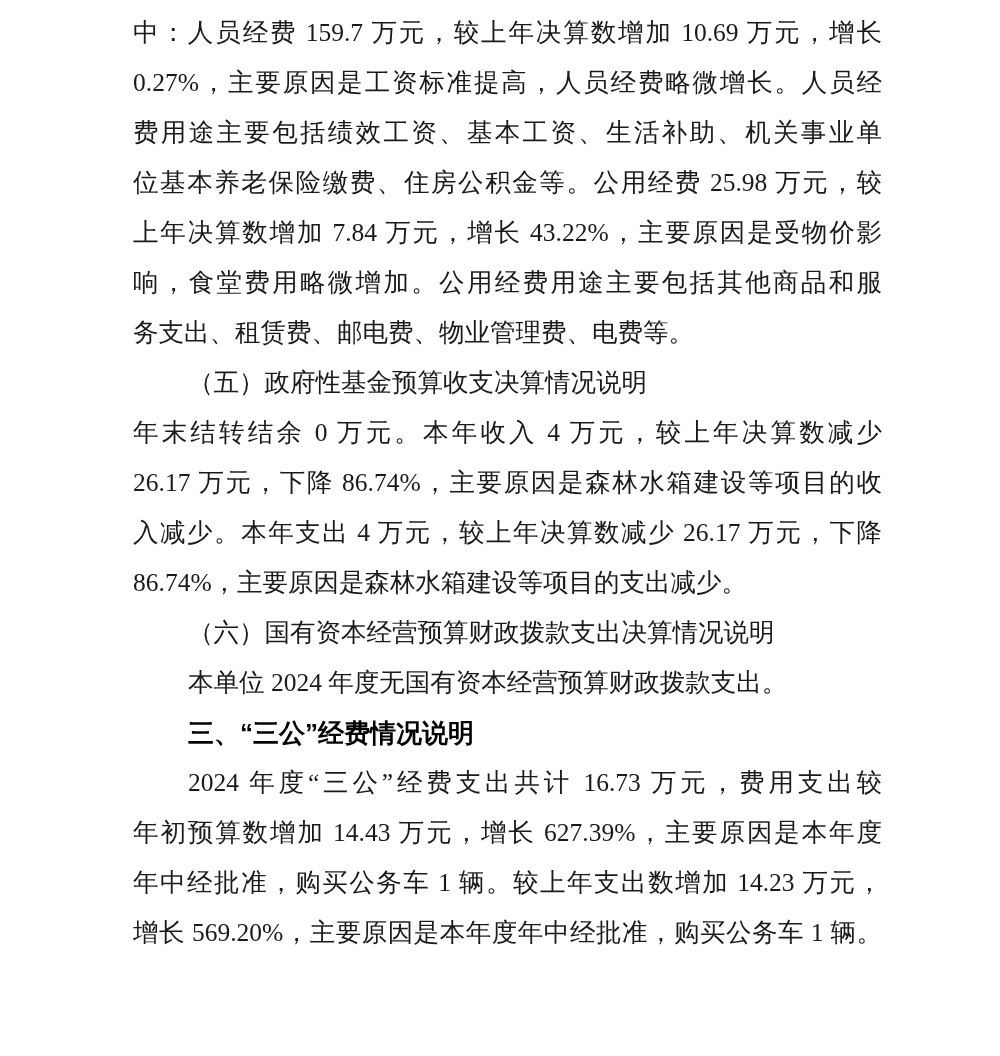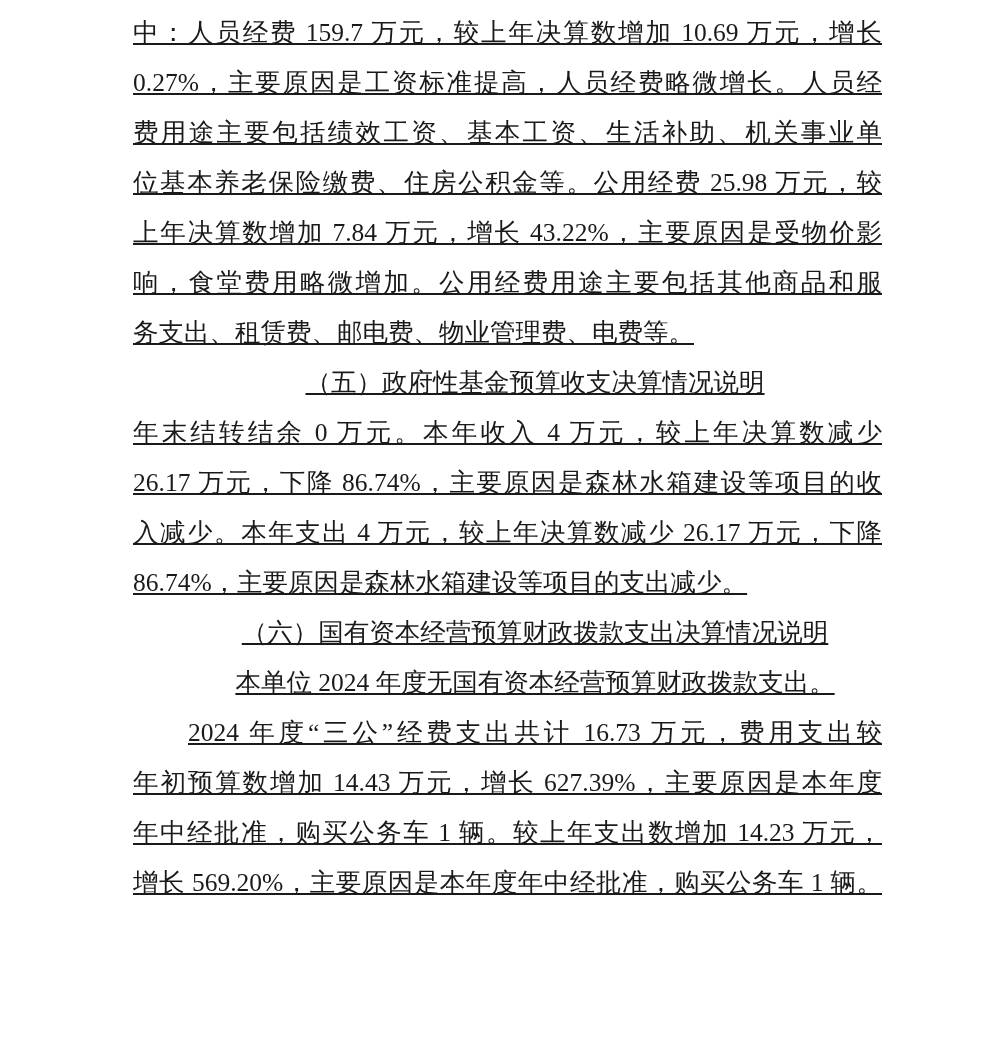--- a/index.html
+++ b/index.html
@@ -10,38 +10,36 @@
   .page {
     position: relative;
     width: 1000px;
     height: 996px;
     box-sizing: border-box;
     padding: 8px 118px 0 133px;
     background: #ffffff;
     color: #1a1a1a;
     font-family: "Liberation Serif", serif;
     overflow: hidden;
-    text-decoration: underline;
   }
   .text-block {
     width: 100%;
   }
   .line {
     height: 50px;
     line-height: 50px;
     font-size: 25.5px;
     text-justify: inter-ideograph;
   }
   .line.just {
     text-align: justify;
     text-align-last: justify;
   }
   .line.indent {
     padding-left: 55px;
-    text-align: center;
   }
   .line.kaiti {
     font-family: "Liberation Serif", serif;
   }
   .line.bold {
     font-family: "Liberation Sans", sans-serif;
     font-weight: 700;
     font-size: 26px;
     color: #000000;
   }
@@ -58,18 +56,19 @@
       <div class="line just">上年决算数增加 7.84 万元，增长 43.22%，主要原因是受物价影</div>
       <div class="line just">响，食堂费用略微增加。公用经费用途主要包括其他商品和服</div>
       <div class="line">务支出、租赁费、邮电费、物业管理费、电费等。</div>
       <div class="line kaiti indent">（五）政府性基金预算收支决算情况说明</div>
       <div class="line just">年末结转结余 0 万元。本年收入 4 万元，较上年决算数减少</div>
       <div class="line just">26.17 万元，下降 86.74%，主要原因是森林水箱建设等项目的收</div>
       <div class="line just">入减少。本年支出 4 万元，较上年决算数减少 26.17 万元，下降</div>
       <div class="line">86.74%，主要原因是森林水箱建设等项目的支出减少。</div>
       <div class="line kaiti indent">（六）国有资本经营预算财政拨款支出决算情况说明</div>
       <div class="line kaiti indent">本单位 2024 年度无国有资本经营预算财政拨款支出。</div>
+      <div class="line bold indent">三、“三公”经费情况说明</div>
       <div class="line indent just">2024 年度“三公”经费支出共计 16.73 万元，费用支出较</div>
       <div class="line just">年初预算数增加 14.43 万元，增长 627.39%，主要原因是本年度</div>
       <div class="line just">年中经批准，购买公务车 1 辆。较上年支出数增加 14.23 万元，</div>
       <div class="line just">增长 569.20%，主要原因是本年度年中经批准，购买公务车 1 辆。</div>
     </div>
 </div>
 
 </body></html>

